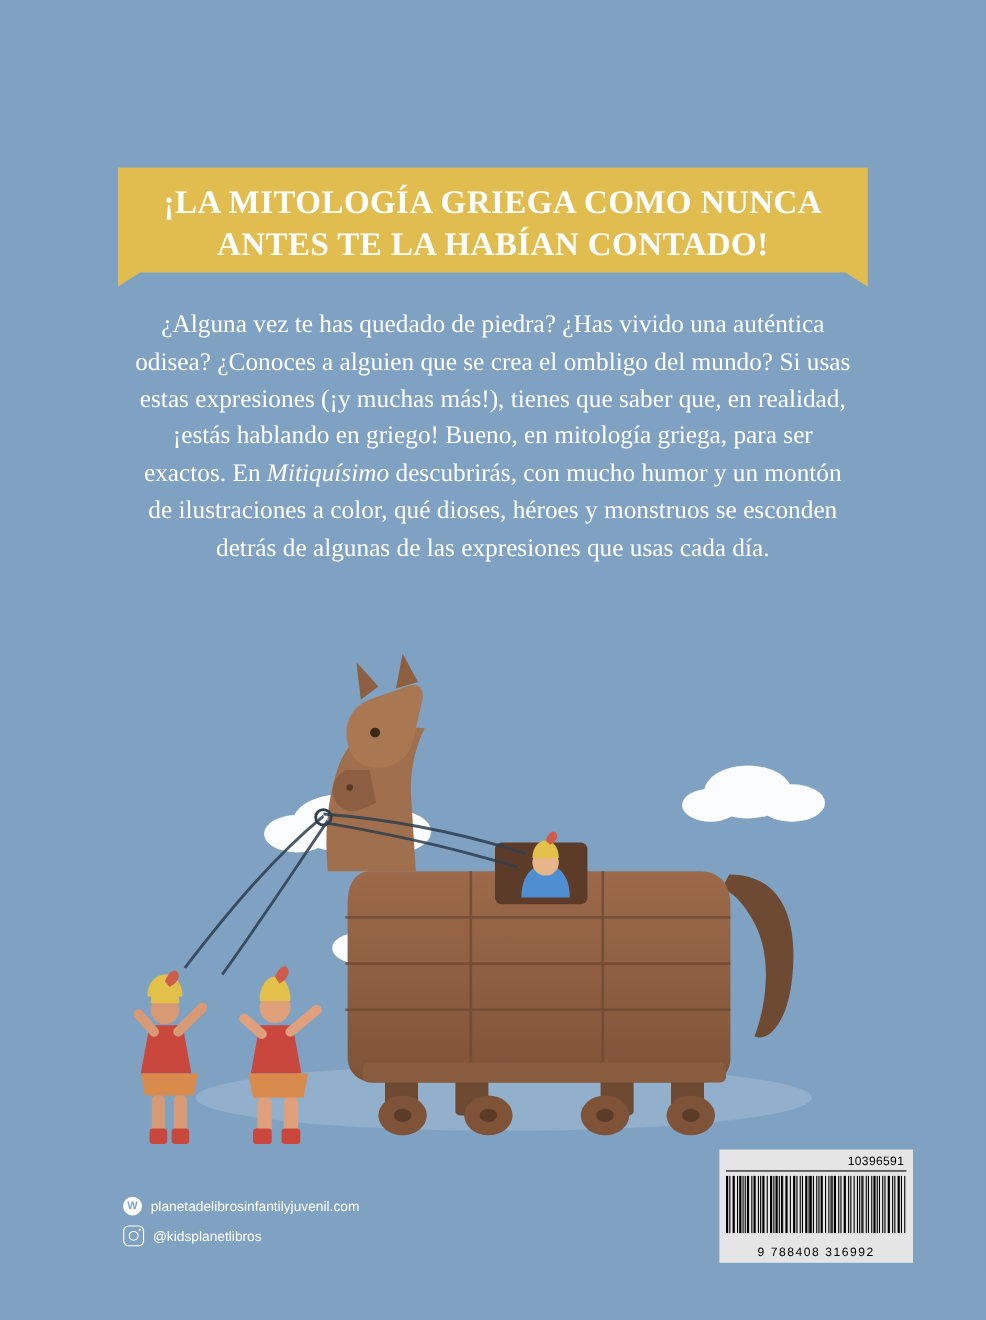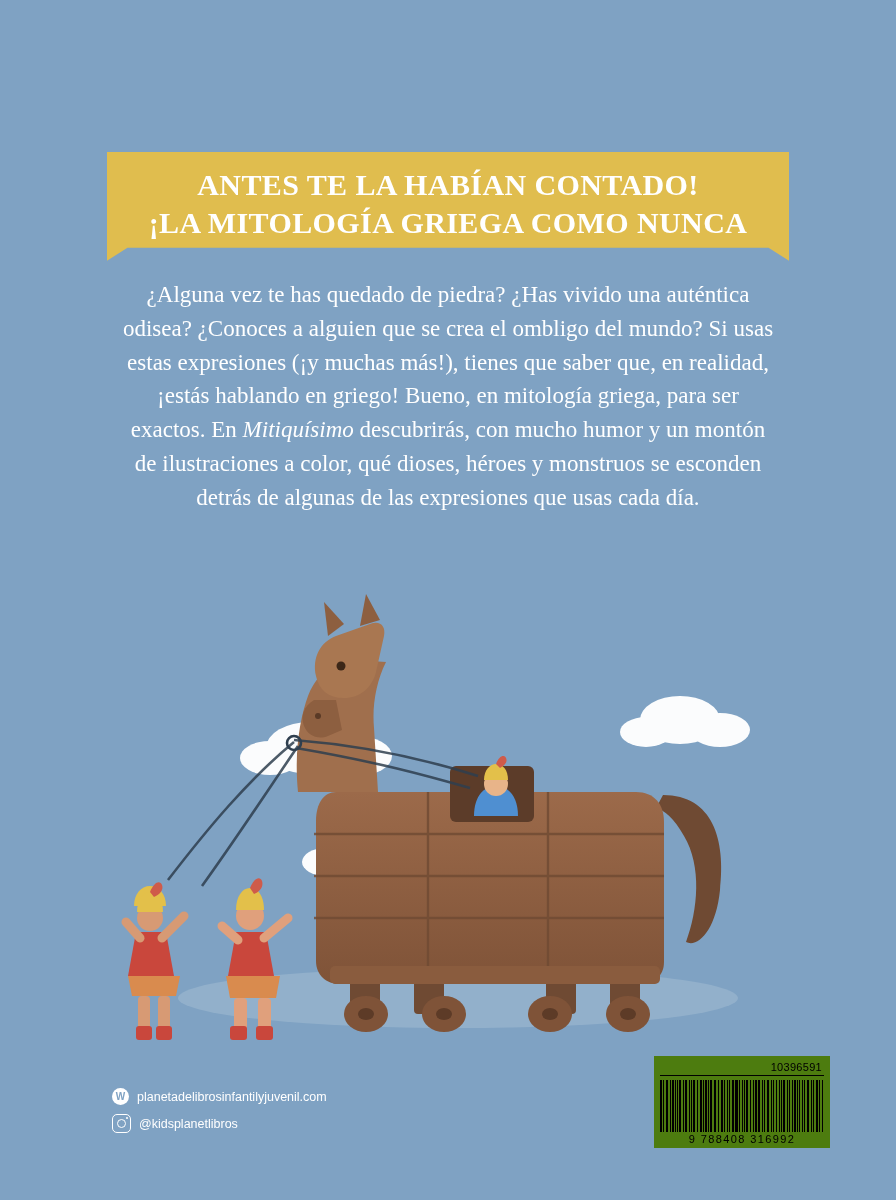--- a/index.html
+++ b/index.html
@@ -118,21 +118,21 @@
     width: 2px; height: 2px;
     background: #ffffff;
     border-radius: 50%;
   }
 
   
   .barcode-box {
     position: absolute;
     right: 66px;
     bottom: 52px;
-    background: #4d7c0f;
+    background: #e5e5e5;
     width: 176px;
     padding: 4px 6px 3px 6px;
     box-sizing: border-box;
     font-family: "Liberation Sans", sans-serif;
   }
   .barcode-top {
     text-align: right;
     font-size: 11px;
     color: #000;
     border-bottom: 1px solid #000;
@@ -145,32 +145,32 @@
     display: flex;
     align-items: stretch;
     gap: 0;
   }
   .bars span { display: block; background: #000; height: 100%; }
   .barcode-num {
     font-size: 11px;
     letter-spacing: 1.4px;
     text-align: center;
     color: #000;
-    margin-top: 1px;
+    margin-top: 12px;
   }
 </style>
 </head>
 <body>
 
 <div class="cover">
 
   <div class="banner-wrap">
     <div class="banner">
+      <div class="banner-text">¡LA MITOLOGÍA GRIEGA COMO NUNCA</div>
       <div class="banner-text">ANTES TE LA HABÍAN CONTADO!</div>
-      <div class="banner-text">¡LA MITOLOGÍA GRIEGA COMO NUNCA</div>
     </div>
   </div>
 
   <div class="blurb"><span>¿Alguna vez te has quedado de piedra? ¿Has vivido una auténtica odisea? ¿Conoces a alguien que se crea el ombligo del mundo? Si usas estas expresiones (¡y muchas más!), tienes que saber que, en realidad, ¡estás hablando en griego! Bueno, en mitología griega, para ser exactos. En </span><em>Mitiquísimo</em><span> descubrirás, con mucho humor y un montón de ilustraciones a color, qué dioses, héroes y monstruos se esconden detrás de algunas de las expresiones que usas cada día.</span></div>
 
   <div class="illo">
     <svg width="700" height="470" viewBox="0 0 700 470" xmlns="http://www.w3.org/2000/svg">
       <defs>
         <linearGradient id="wood" x1="0" y1="0" x2="0" y2="1">
           <stop offset="0%" stop-color="#9c6a4a"></stop>

